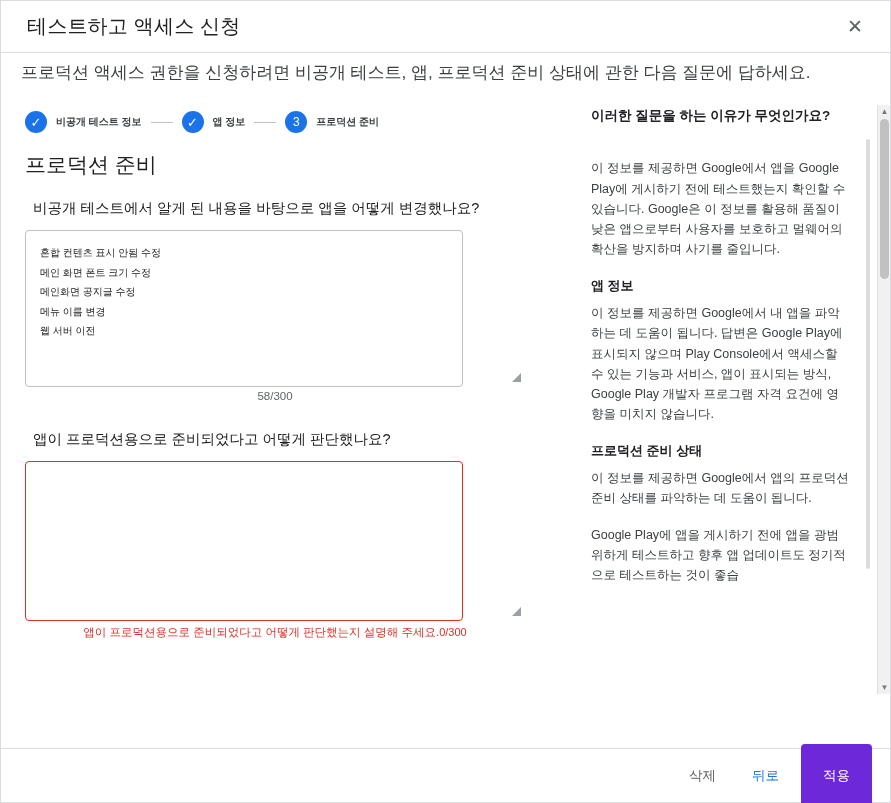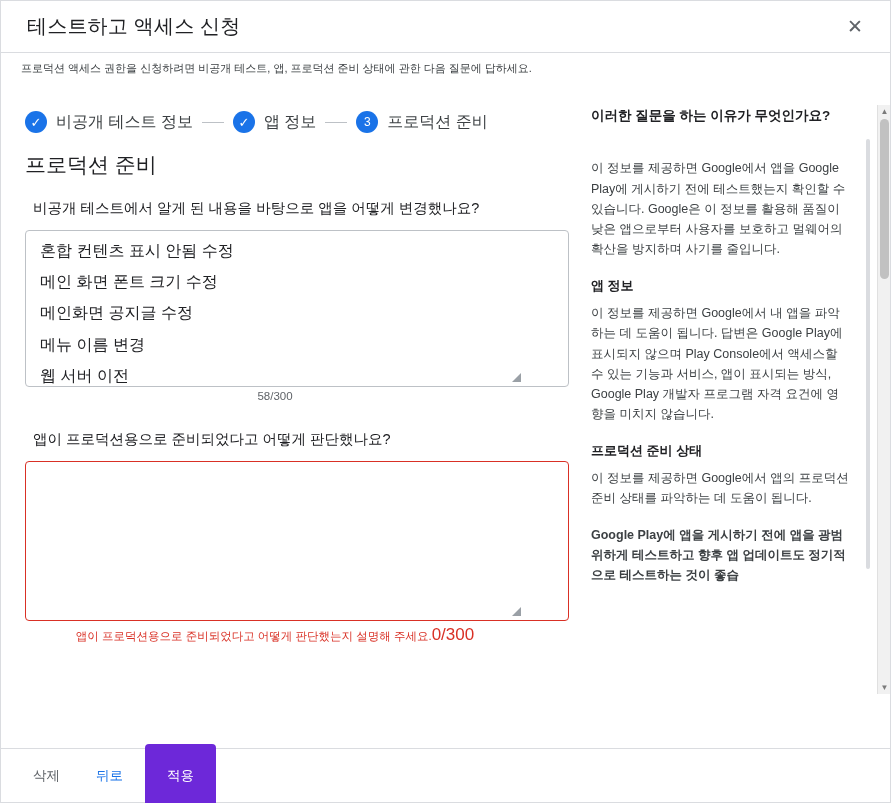--- a/index.html
+++ b/index.html
@@ -49,21 +49,21 @@
 
   
   .dlg-body {
     flex: 1;
     position: relative;
     overflow: hidden;
   }
   .intro-line {
     position: absolute;
     top: 8px; left: 20px;
-    font-size: 11px;
+    font-size: 17px;
     color: #3c4043;
     white-space: nowrap;
   }
   .content-wrap {
     position: absolute;
     top: 38px; left: 0; right: 0; bottom: 0;
     display: flex;
   }
   .main-col {
     width: 580px;
@@ -94,23 +94,24 @@
     color: #fff;
     font-size: 12px;
     display: flex;
     align-items: center;
     justify-content: center;
     flex: 0 0 auto;
     line-height: 1;
   }
   .step-circle.check { font-size: 13px; }
   .step-label {
-    font-size: 16px;
+    font-size: 10px;
     color: #3c4043;
     white-space: nowrap;
+    font-weight: bold;
   }
   .step-sep {
     width: 22px;
     height: 1px;
     background: #bdc1c6;
     margin: 0 9px;
     flex: 0 0 auto;
   }
 
   
@@ -119,26 +120,26 @@
     color: #202124;
     font-weight: 400;
     margin: 4px 0 20px 0;
   }
   .question {
     font-size: 14.5px;
     color: #202124;
     margin: 0 0 12px 8px;
   }
   .textarea-box {
-    width: 544px;
+    width: 438px;
     border: 1px solid #bdc1c6;
     border-radius: 4px;
-    padding: 4px 14px;
+    padding: 12px 14px;
     font-family: "Liberation Sans", sans-serif;
-    font-size: 16px;
+    font-size: 10px;
     color: #202124;
     line-height: 1.95;
     resize: none;
     outline: none;
     background: #fff;
     display: block;
     white-space: pre-wrap;
     overflow: hidden;
   }
   .textarea-box.ta1 { height: 157px; }
@@ -159,21 +160,21 @@
     display: flex;
     justify-content: center;
     align-items: baseline;
     margin-top: 4px;
   }
   .err-text {
     font-size: 11.5px;
     color: #d93025;
   }
   .err-count {
-    font-size: 17px;
+    font-size: 11px;
     color: #d93025;
   }
   .gap-2 { height: 28px; }
 
   
   .side-q {
     font-size: 13.5px;
     color: #202124;
     font-weight: 700;
     line-height: 1.5;
@@ -185,29 +186,30 @@
     font-weight: 700;
     line-height: 1.5;
     margin: 0 0 8px 0;
   }
   .side-p {
     font-size: 12.5px;
     color: #3c4043;
     line-height: 1.62;
     margin: 0 0 16px 0;
   }
-  .side-p.last { margin-bottom: 11px; font-weight: bold; }
+  .side-p.last { margin-bottom: 11px; }
 
   
   .dlg-footer {
     height: 54px;
     min-height: 54px;
     border-top: 1px solid #dadce0;
     display: flex;
     align-items: center;
+    justify-content: flex-end;
     gap: 8px;
     padding: 0 18px;
     background: #fff;
   }
   .btn-text {
     background: transparent;
     border: none;
     color: #1a73e8;
     font-size: 13.5px;
     font-family: "Liberation Sans", sans-serif;

